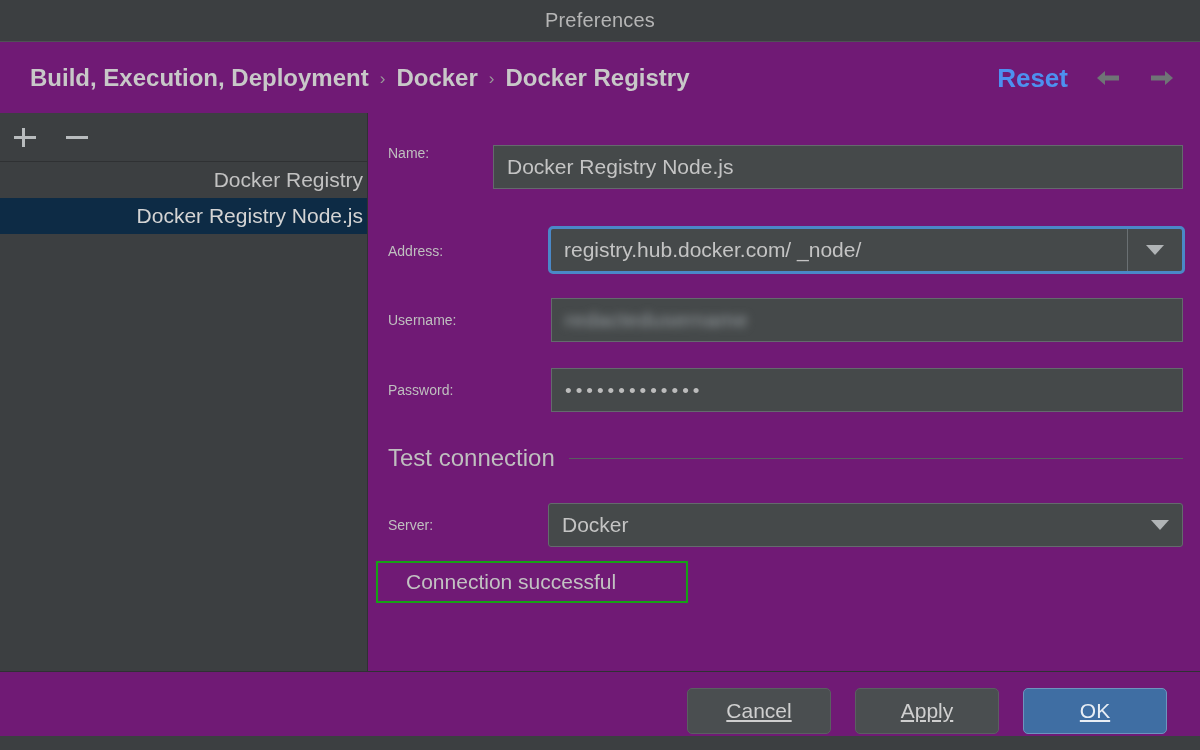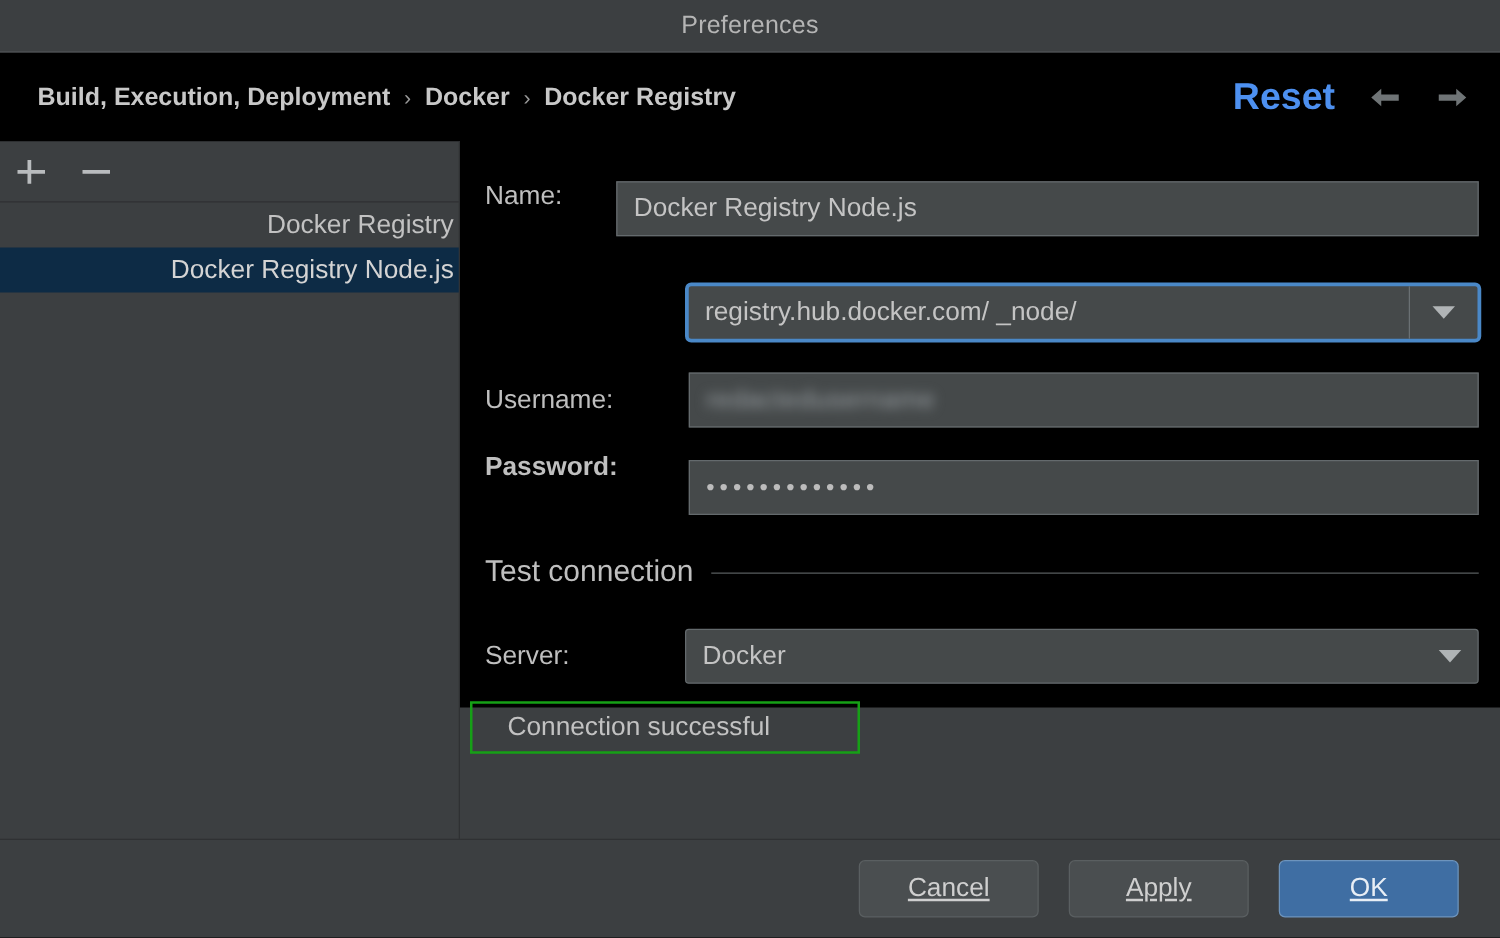--- a/index.html
+++ b/index.html
@@ -13,22 +13,22 @@
   body {
     background: #3c3f41;
     font-family: "Liberation Sans", sans-serif;
     color: #bbbbbb;
     -webkit-font-smoothing: antialiased;
   }
 
   #app {
     position: relative;
     width: 1200px;
-    height: 566px;
-    background: #000000;
+    height: 736px;
+    background: #701a75;
   }
 
   
   .titlebar {
     position: absolute;
     left: 0; top: 0;
     width: 1200px; height: 42px;
     background: #3c3f41;
     border-bottom: 1px solid #4e5254;
     display: flex;
@@ -49,39 +49,39 @@
     display: flex;
     align-items: center;
   }
   .breadcrumb {
     display: flex;
     align-items: center;
     margin-left: 30px;
     gap: 11px;
   }
   .crumb {
-    font-size: 20px;
+    font-size: 24px;
     font-weight: bold;
     color: #c8c8c8;
     white-space: nowrap;
   }
   .crumb-sep {
     font-size: 17px;
     color: #9a9a9a;
     line-height: 1;
   }
   .header-right {
     margin-left: auto;
     margin-right: 24px;
     display: flex;
     align-items: center;
     gap: 26px;
   }
   .reset-link {
-    font-size: 30px;
+    font-size: 26px;
     font-weight: bold;
     color: #4d90f0;
     cursor: pointer;
   }
   .nav-arrow {
     width: 28px; height: 28px;
     display: block;
     cursor: default;
   }
   .nav-arrow svg { display: block; }
@@ -145,21 +145,21 @@
     left: 369px; top: 113px;
     width: 831px; height: 558px;
   }
 
   .field-row {
     position: absolute;
     display: flex;
     align-items: center;
   }
   .field-label {
-    font-size: 21px;
+    font-size: 14px;
     color: #bfbfbf;
     white-space: nowrap;
   }
 
   .text-field {
     height: 44px;
     background: #45494a;
     border: 1px solid #646a6d;
     display: flex;
     align-items: center;
@@ -376,29 +376,32 @@
 
   <div class="content">
 
     <div class="field-row" style="left:19px; top:32px;">
       <span class="field-label" style="width:105px;">Name:</span>
     </div>
     <div class="text-field" style="position:absolute; left:124px; top:32px; width:690px;">
       <span>Docker Registry Node.js</span>
     </div>
 
+    <div class="field-row" style="left:19px; top:114px; height:48px;">
+      <span class="field-label">Address:</span>
+    </div>
 
     <div class="field-row" style="left:19px; top:185px; height:44px;">
       <span class="field-label">Username:</span>
     </div>
     <div class="text-field" style="position:absolute; left:182px; top:185px; width:632px;">
       <span class="blur-value">redactedusername</span>
     </div>
 
-    <div class="field-row" style="left:19px; top:239px; height:44px;font-weight:bold;">
+    <div class="field-row" style="left:19px; top:255px; height:44px;">
       <span class="field-label">Password:</span>
     </div>
     <div class="text-field" style="position:absolute; left:182px; top:255px; width:632px;">
       <span class="dots">•••••••••••••</span>
     </div>
 
     <div class="field-row" style="left:19px; top:390px; height:44px;">
       <span class="field-label">Server:</span>
     </div>
   </div>

